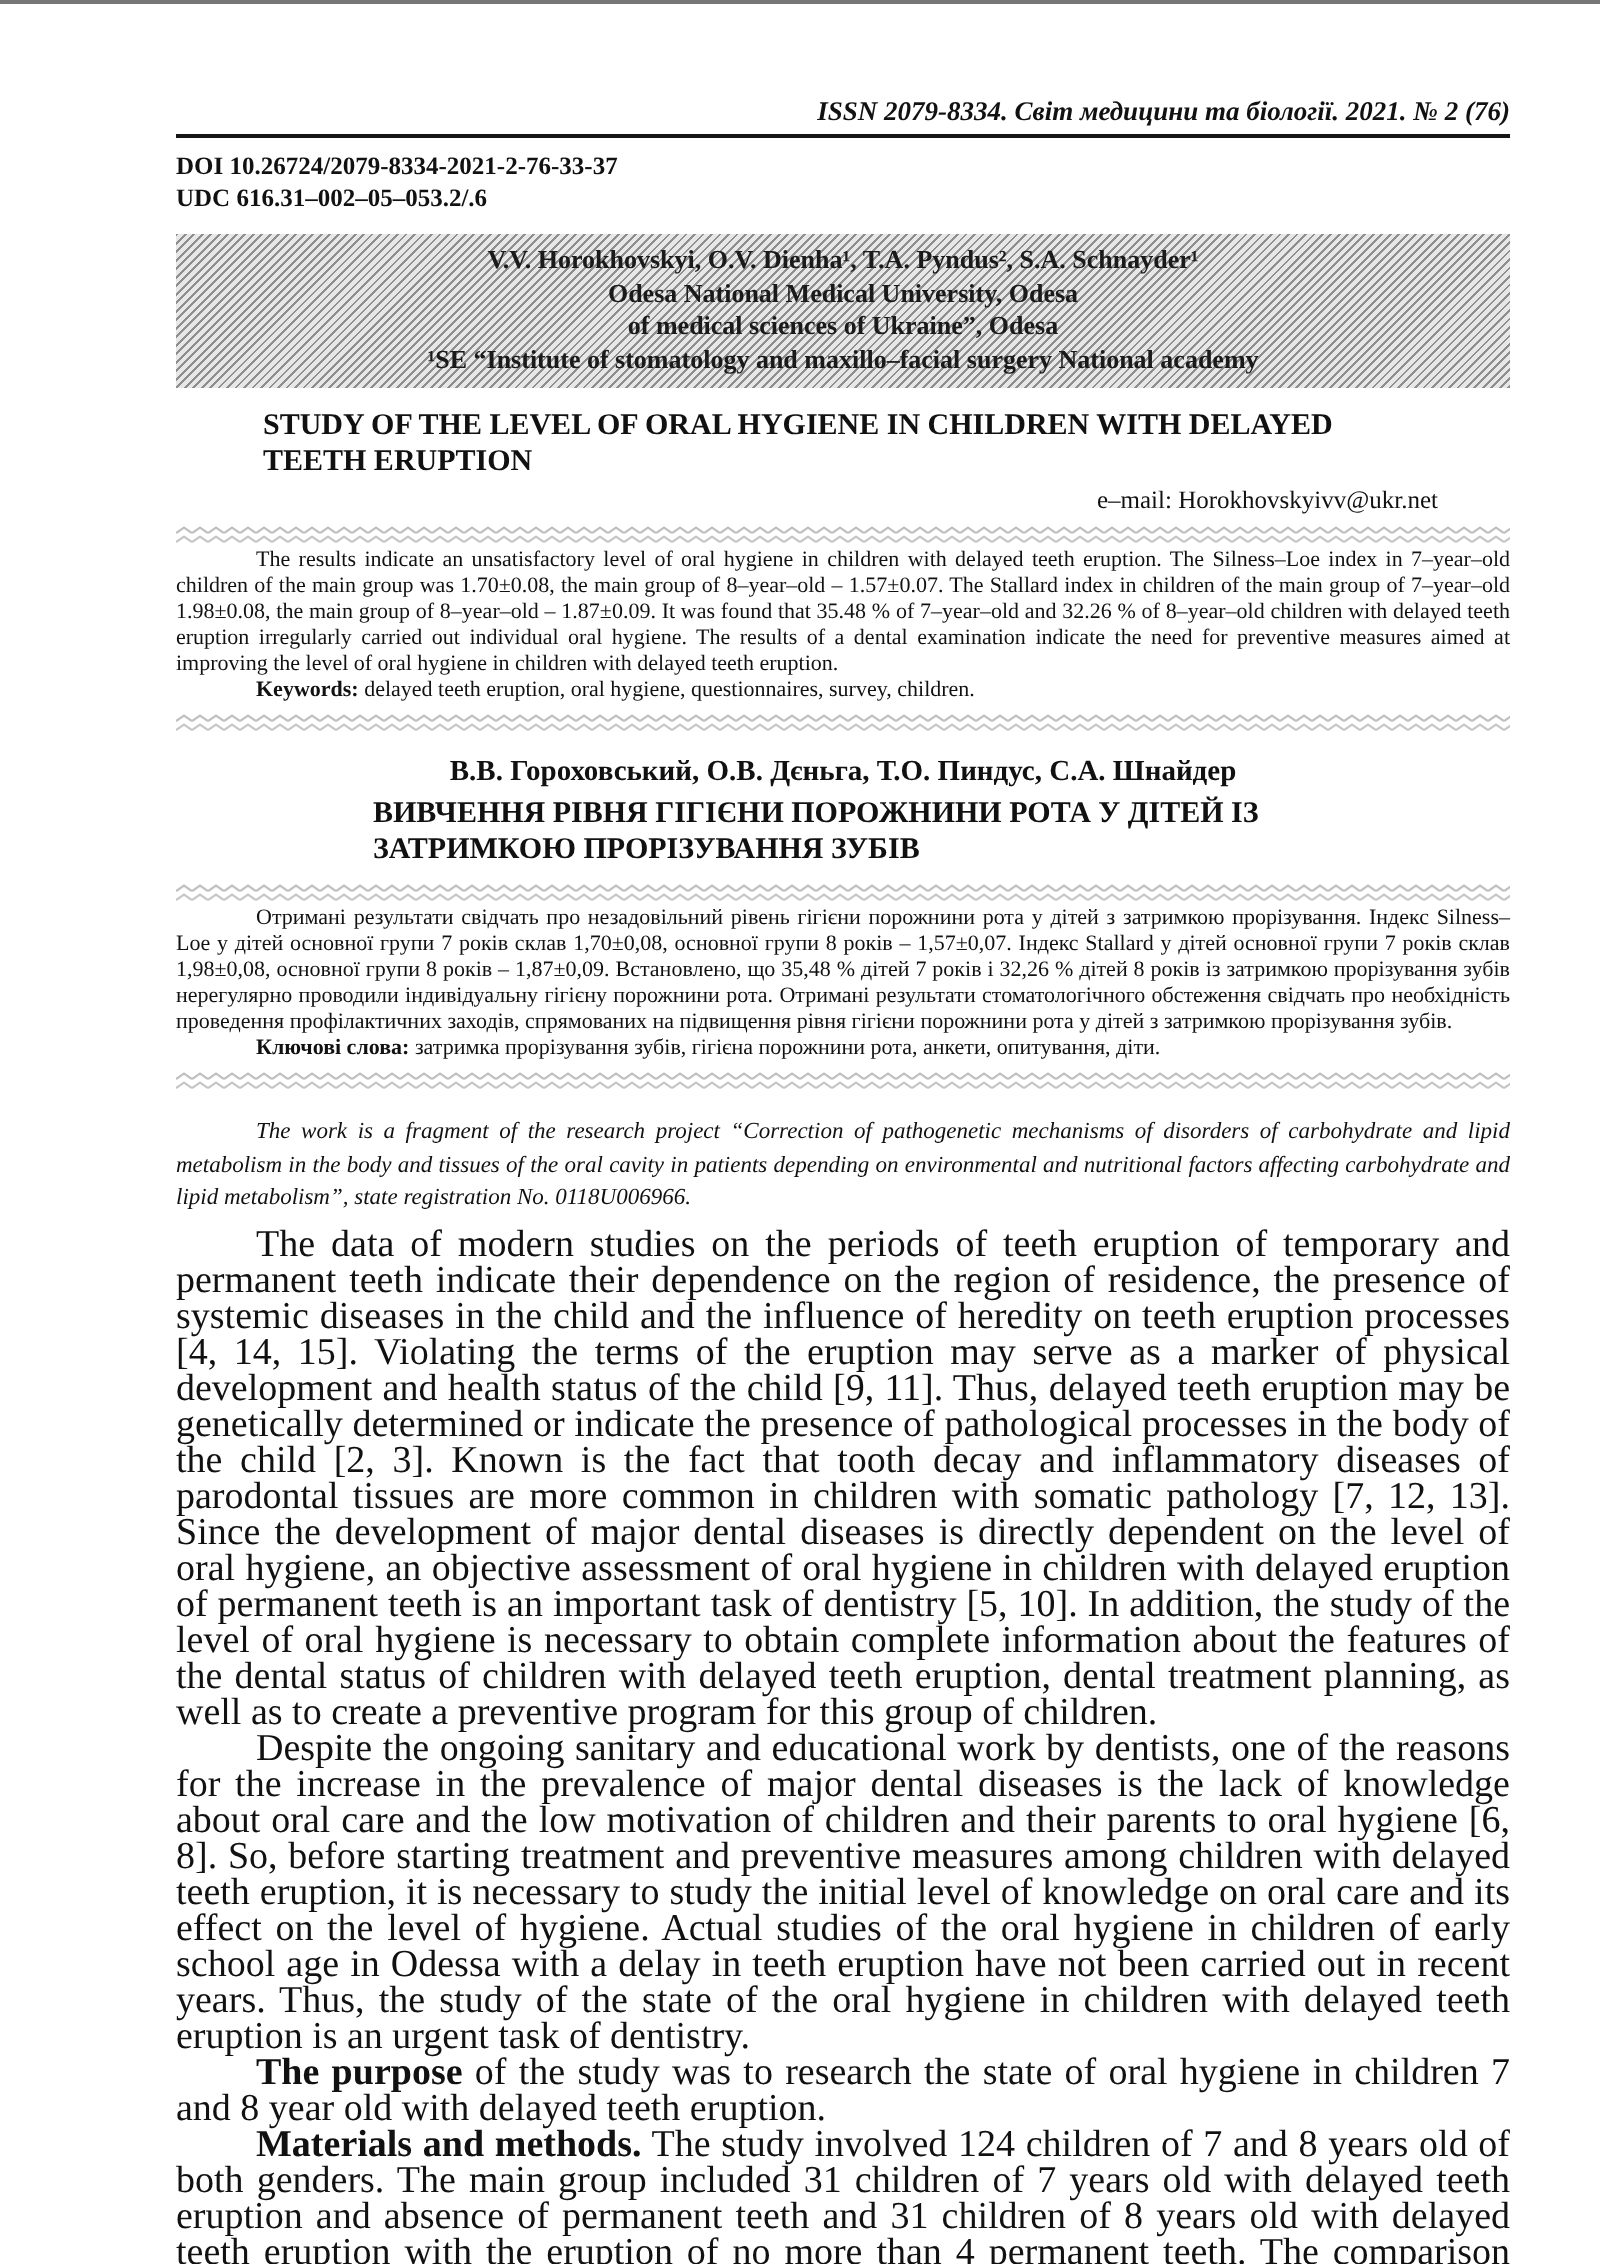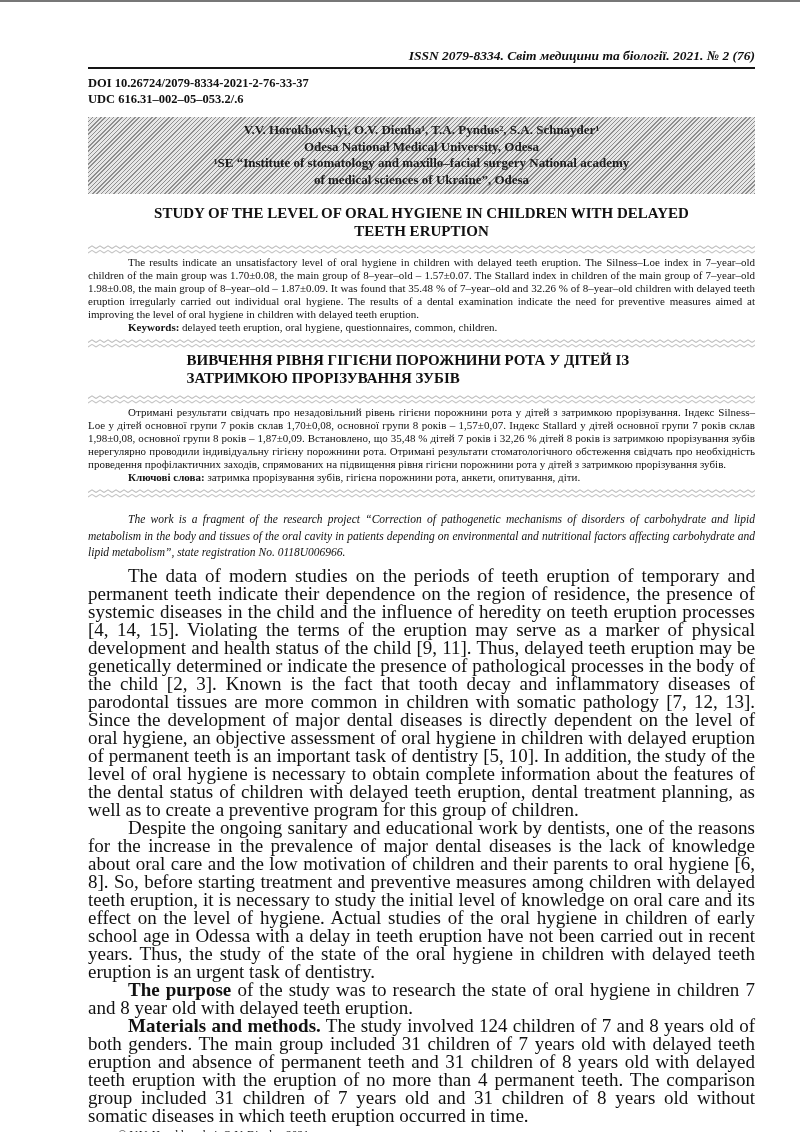--- a/index.html
+++ b/index.html
@@ -32,21 +32,20 @@
   .authors-block div {
     text-align: center;
     font-weight: bold;
     font-size: 13px;
     line-height: 16.5px;
     color: #1a1a1a;
   }
   .title-en {
     margin: 11px auto 0 auto;
     max-width: 580px;
-    text-align: center;
     font-weight: bold;
     font-size: 15px;
     line-height: 17.5px;
   }
   .email-line { font-size: 12.5px; text-align: right; padding-right: 36px; margin-top: 3px; }
   .zigzag { display: block; margin-top: 5px; }
   .abstract {
     font-size: 11px;
     line-height: 13px;
     text-align: justify;
@@ -98,39 +97,41 @@
 
   <div class="journal-line">ISSN 2079-8334. Світ медицини та біології. 2021. № 2 (76)</div>
   <div class="header-rule"></div>
 
   <div class="doi-line">DOI 10.26724/2079-8334-2021-2-76-33-37</div>
   <div class="udc-line">UDC 616.31–002–05–053.2/.6</div>
 
   <div class="authors-block">
     <div>V.V. Horokhovskyi, O.V. Dienha¹, T.A. Pyndus², S.A. Schnayder¹</div>
     <div>Odesa National Medical University, Odesa</div>
+    <div>of medical sciences of Ukraine”, Odesa</div>
     <div>¹SE “Institute of stomatology and maxillo–facial surgery National academy</div>
-    <div>of medical sciences of Ukraine”, Odesa</div>
   </div>
 
   <div class="title-en">STUDY OF THE LEVEL OF ORAL HYGIENE IN CHILDREN WITH DELAYED TEETH ERUPTION</div>
+  <div class="email-line">e–mail: Horokhovskyivv@ukr.net</div>
 
   <svg class="zigzag" width="667" height="9">
       <rect width="667" height="9" fill="url(#zz)"></rect>
     </svg>
 
   <div class="abstract">
     <p>The results indicate an unsatisfactory level of oral hygiene in children with delayed teeth eruption. The Silness–Loe index in 7–year–old children of the main group was 1.70±0.08, the main group of 8–year–old – 1.57±0.07. The Stallard index in children of the main group of 7–year–old 1.98±0.08, the main group of 8–year–old – 1.87±0.09. It was found that 35.48 % of 7–year–old and 32.26 % of 8–year–old children with delayed teeth eruption irregularly carried out individual oral hygiene. The results of a dental examination indicate the need for preventive measures aimed at improving the level of oral hygiene in children with delayed teeth eruption.</p>
-    <p><b>Keywords:</b><span> delayed teeth eruption, oral hygiene, questionnaires, common, children.</span></p>
+    <p><b>Keywords:</b><span> delayed teeth eruption, oral hygiene, questionnaires, survey, children.</span></p>
   </div>
 
   <svg class="zigzag" width="667" height="9">
       <rect width="667" height="9" fill="url(#zz)"></rect>
     </svg>
 
+  <div class="authors-ua">В.В. Гороховський, О.В. Дєньга, Т.О. Пиндус, С.А. Шнайдер</div>
   <div class="title-ua-wrap">
       <div class="title-ua">ВИВЧЕННЯ РІВНЯ ГІГІЄНИ ПОРОЖНИНИ РОТА У ДІТЕЙ ІЗ ЗАТРИМКОЮ ПРОРІЗУВАННЯ ЗУБІВ</div>
     </div>
 
   <svg class="zigzag" width="667" height="9" style="margin-top:8px">
       <rect width="667" height="9" fill="url(#zz)"></rect>
     </svg>
 
   <div class="abstract">
     <p>Отримані результати свідчать про незадовільний рівень гігієни порожнини рота у дітей з затримкою прорізування. Індекс Silness–Loe у дітей основної групи 7 років склав 1,70±0,08, основної групи 8 років – 1,57±0,07. Індекс Stallard у дітей основної групи 7 років склав 1,98±0,08, основної групи 8 років – 1,87±0,09. Встановлено, що 35,48 % дітей 7 років і 32,26 % дітей 8 років із затримкою прорізування зубів нерегулярно проводили індивідуальну гігієну порожнини рота. Отримані результати стоматологічного обстеження свідчать про необхідність проведення профілактичних заходів, спрямованих на підвищення рівня гігієни порожнини рота у дітей з затримкою прорізування зубів.</p>

